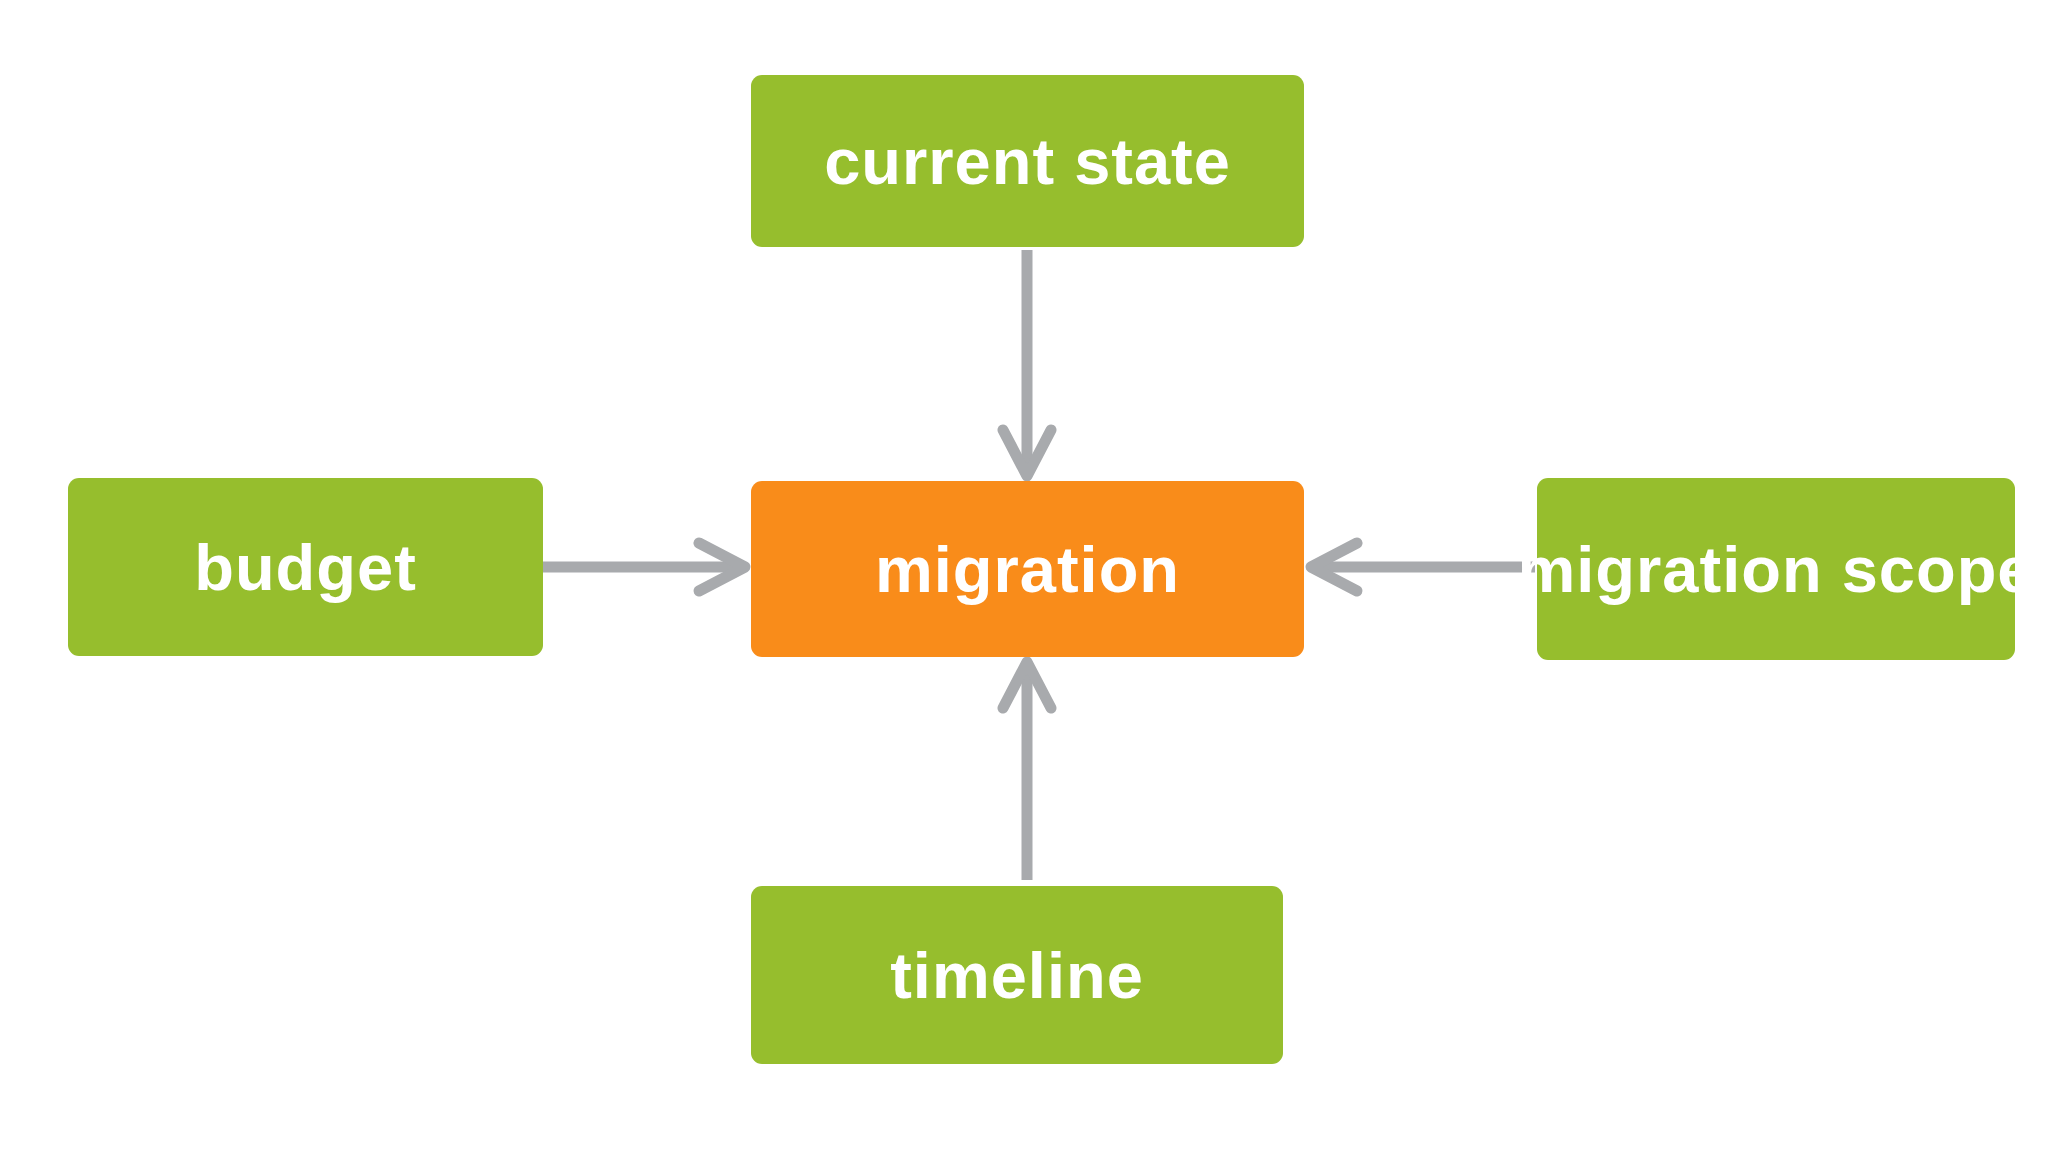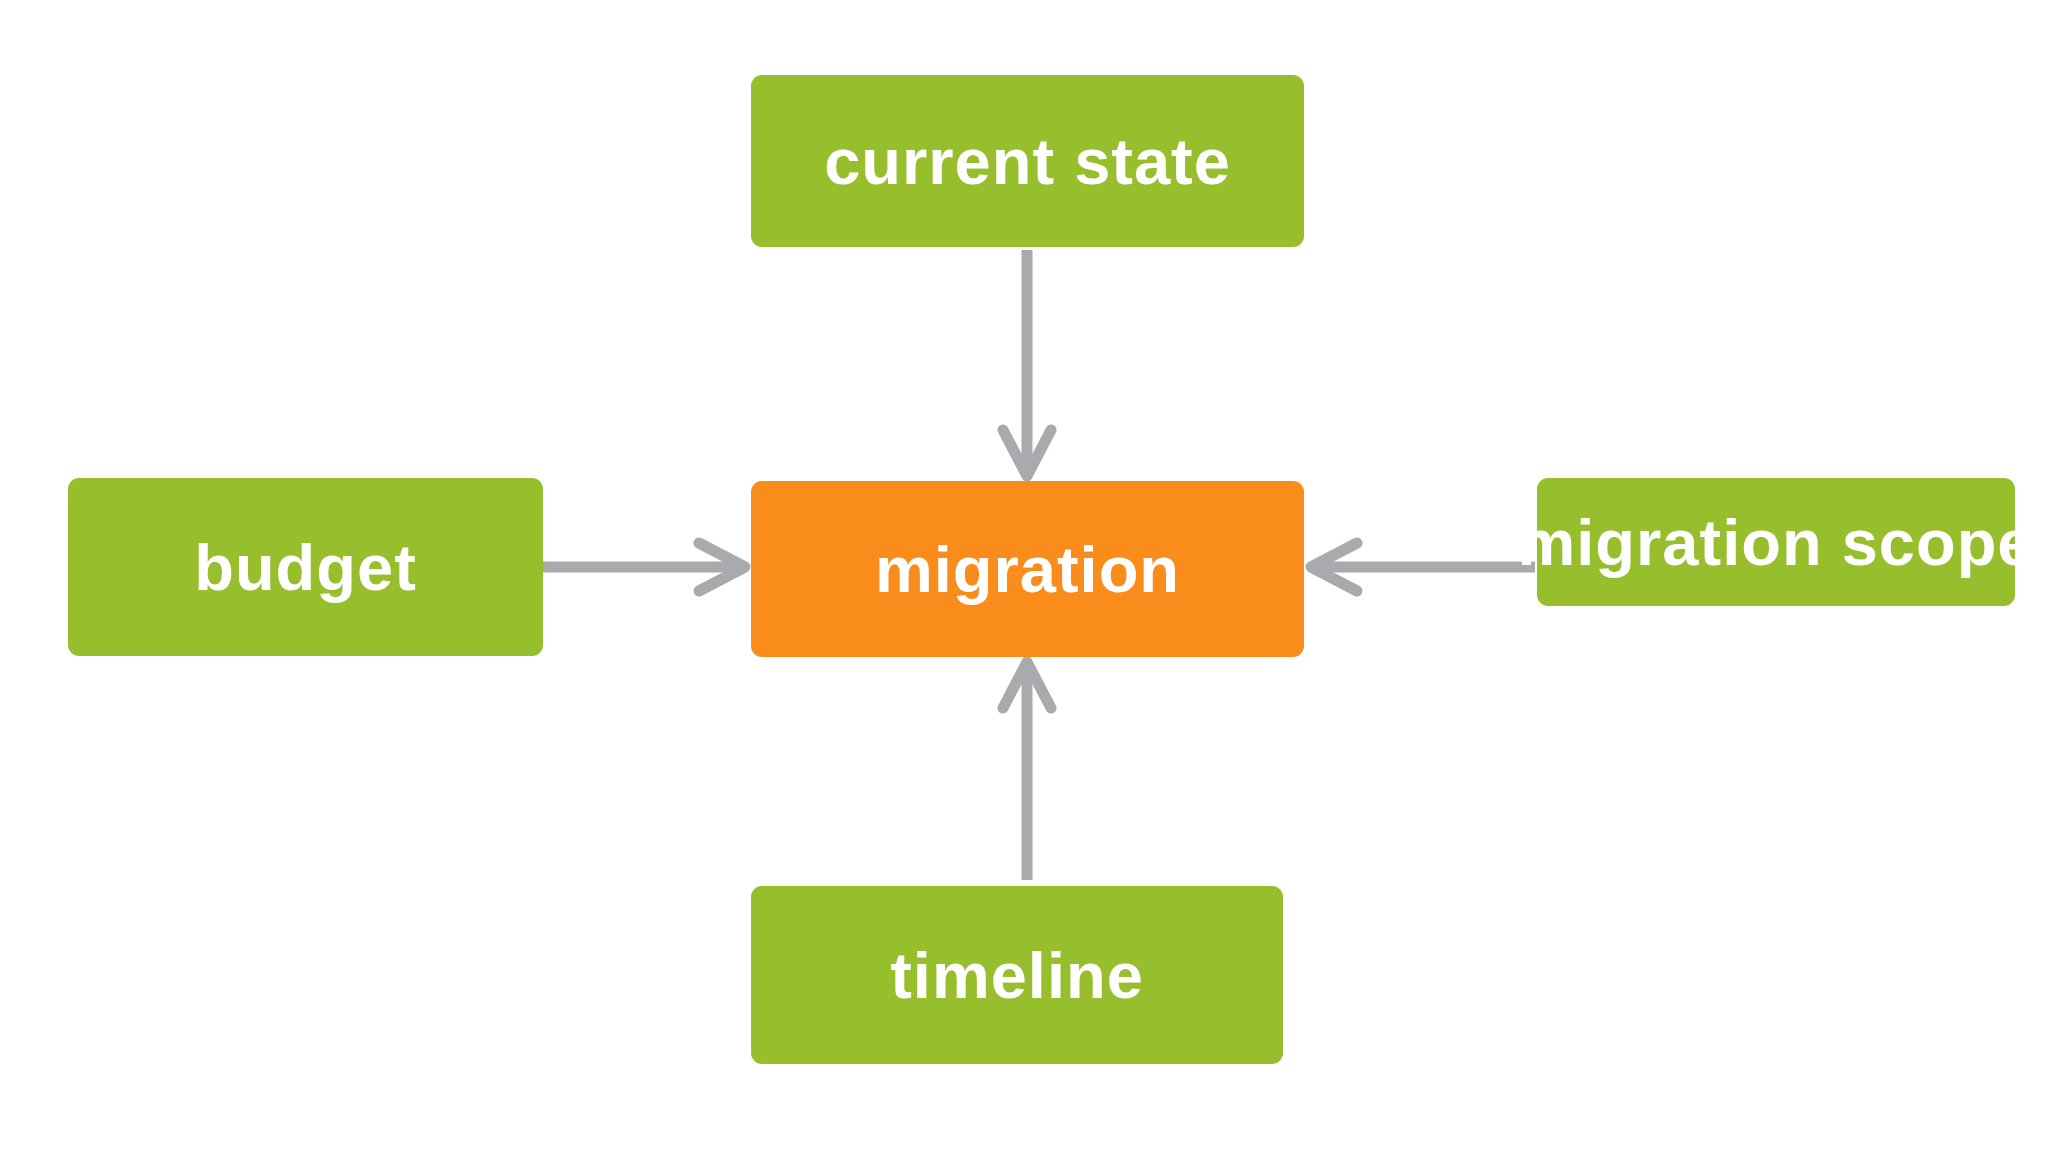--- a/index.html
+++ b/index.html
@@ -27,21 +27,21 @@
     white-space: nowrap;
     text-align: center;
     border-radius: 11px;
   }
   .node.green { background: var(--node-green, #96be2d); }
   .node.orange { background: var(--node-orange, #f98c1a); }
 
   .node-current-state { left: 751px; top: 75px;  width: 553px; height: 172px; }
   .node-migration     { left: 751px; top: 481px; width: 553px; height: 176px; }
   .node-budget        { left: 29px;  top: 478px; width: 475px; height: 178px; margin-left: 39px; }
-  .node-migration-scope { left: 1537px; top: 478px; width: 478px; height: 128px; }
+  .node-migration-scope { left: 1537px; top: 478px; width: 478px; height: 182px; }
   .node-timeline      { left: 751px; top: 886px; width: 532px; height: 178px; }
 
   svg.arrow-layer {
     position: absolute;
     left: 0;
     top: 0;
     width: 2048px;
     height: 1153px;
     pointer-events: none;
   }

